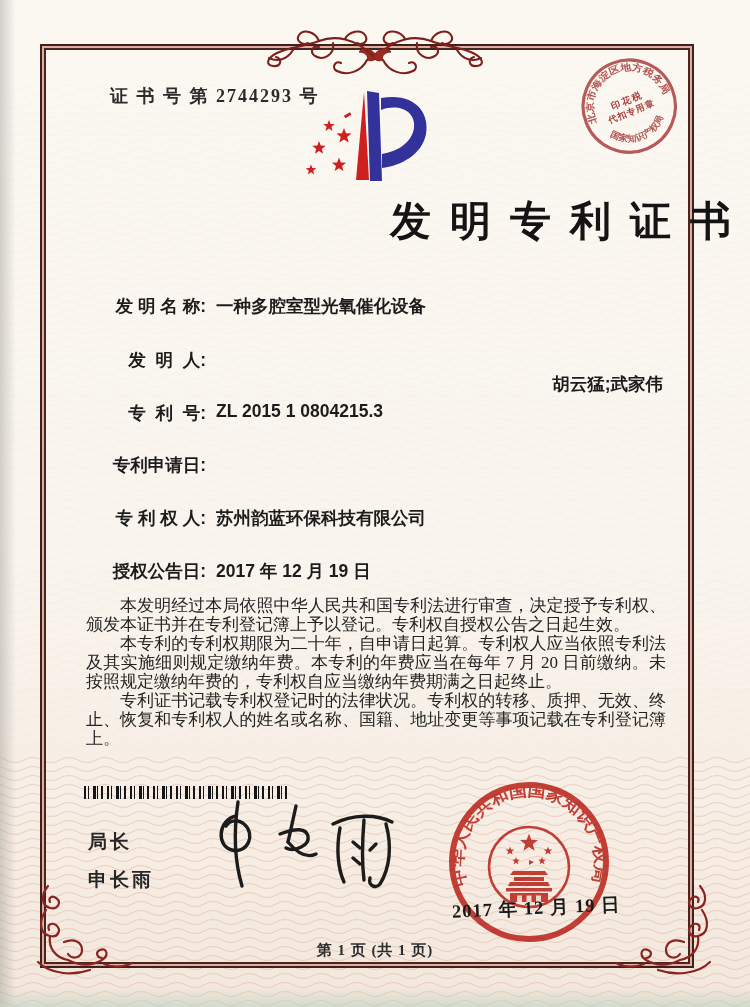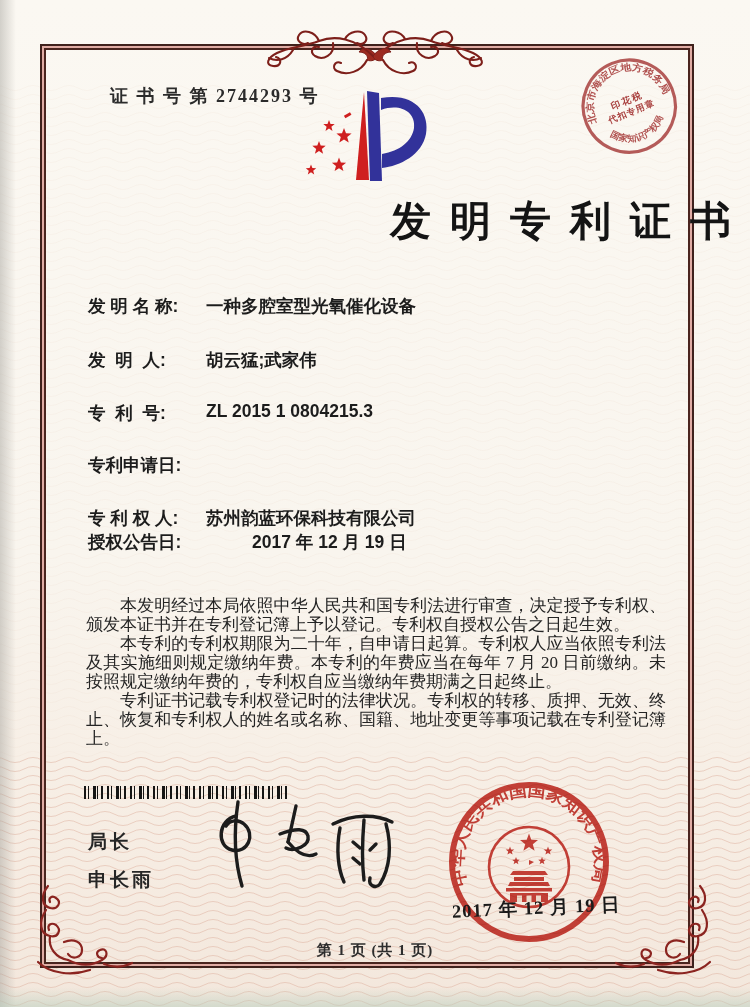--- a/index.html
+++ b/index.html
@@ -20,24 +20,24 @@
   .ornament-top{position:absolute;left:253px;top:24px;}
   .corner{position:absolute;top:880px;}
   .corner.left{left:30px;}
   .corner.right{left:613px;transform:scaleX(-1);}
   .cert-no{position:absolute;left:78px;top:84px;font-size:18px;font-weight:600;
     letter-spacing:2px;color:#2b2b2b;margin-left:32px;}
   .logo{position:absolute;left:296px;top:84px;}
   .title{position:absolute;left:0;top:194px;width:100%;text-align:right;
     font-size:41px;font-weight:700;letter-spacing:19px;text-indent:19px;color:#141414;}
   .field{position:absolute;left:88px;width:575px;display:flex;
-    font-family:"Liberation Sans",sans-serif;font-weight:700;font-size:17.5px;color:#1c1c1c;}
+    font-family:"Liberation Sans",sans-serif;font-weight:700;font-size:17.5px;color:#1c1c1c;text-align:right;}
   .field .lab{width:118px;flex:0 0 auto;white-space:pre;}
-  .field .val{margin-left:0;white-space:pre;}
-  .f1{top:294px;}.f2{top:348px;}.f3{top:401px;}.f4{top:453px;}.f5{top:506px;}.f6{top:530px;gap:46px;}
+  .field .val{margin-left:10px;white-space:pre;}
+  .f1{top:294px;}.f2{top:348px;flex-direction:column;}.f3{top:401px;}.f4{top:453px;}.f5{top:506px;}.f6{top:559px;}
   .body-text{position:absolute;left:86px;top:596px;width:580px;font-size:17px;
     line-height:19px;text-align:justify;color:#242424;}
   .body-text p{margin:0;text-indent:2em;}
   .barcode{position:absolute;left:84px;top:786px;width:206px;height:13px;
     background:repeating-linear-gradient(90deg,
       #151515 0 2px,transparent 2px 4px,#151515 4px 5px,transparent 5px 9px,
       #151515 9px 12px,transparent 12px 13px,#151515 13px 14px,transparent 14px 17px,
       #151515 17px 19px,transparent 19px 23px);}
   .signer{position:absolute;left:88px;top:829px;
     font-family:"Liberation Sans",sans-serif;font-weight:600;font-size:19px;color:#262626;}

